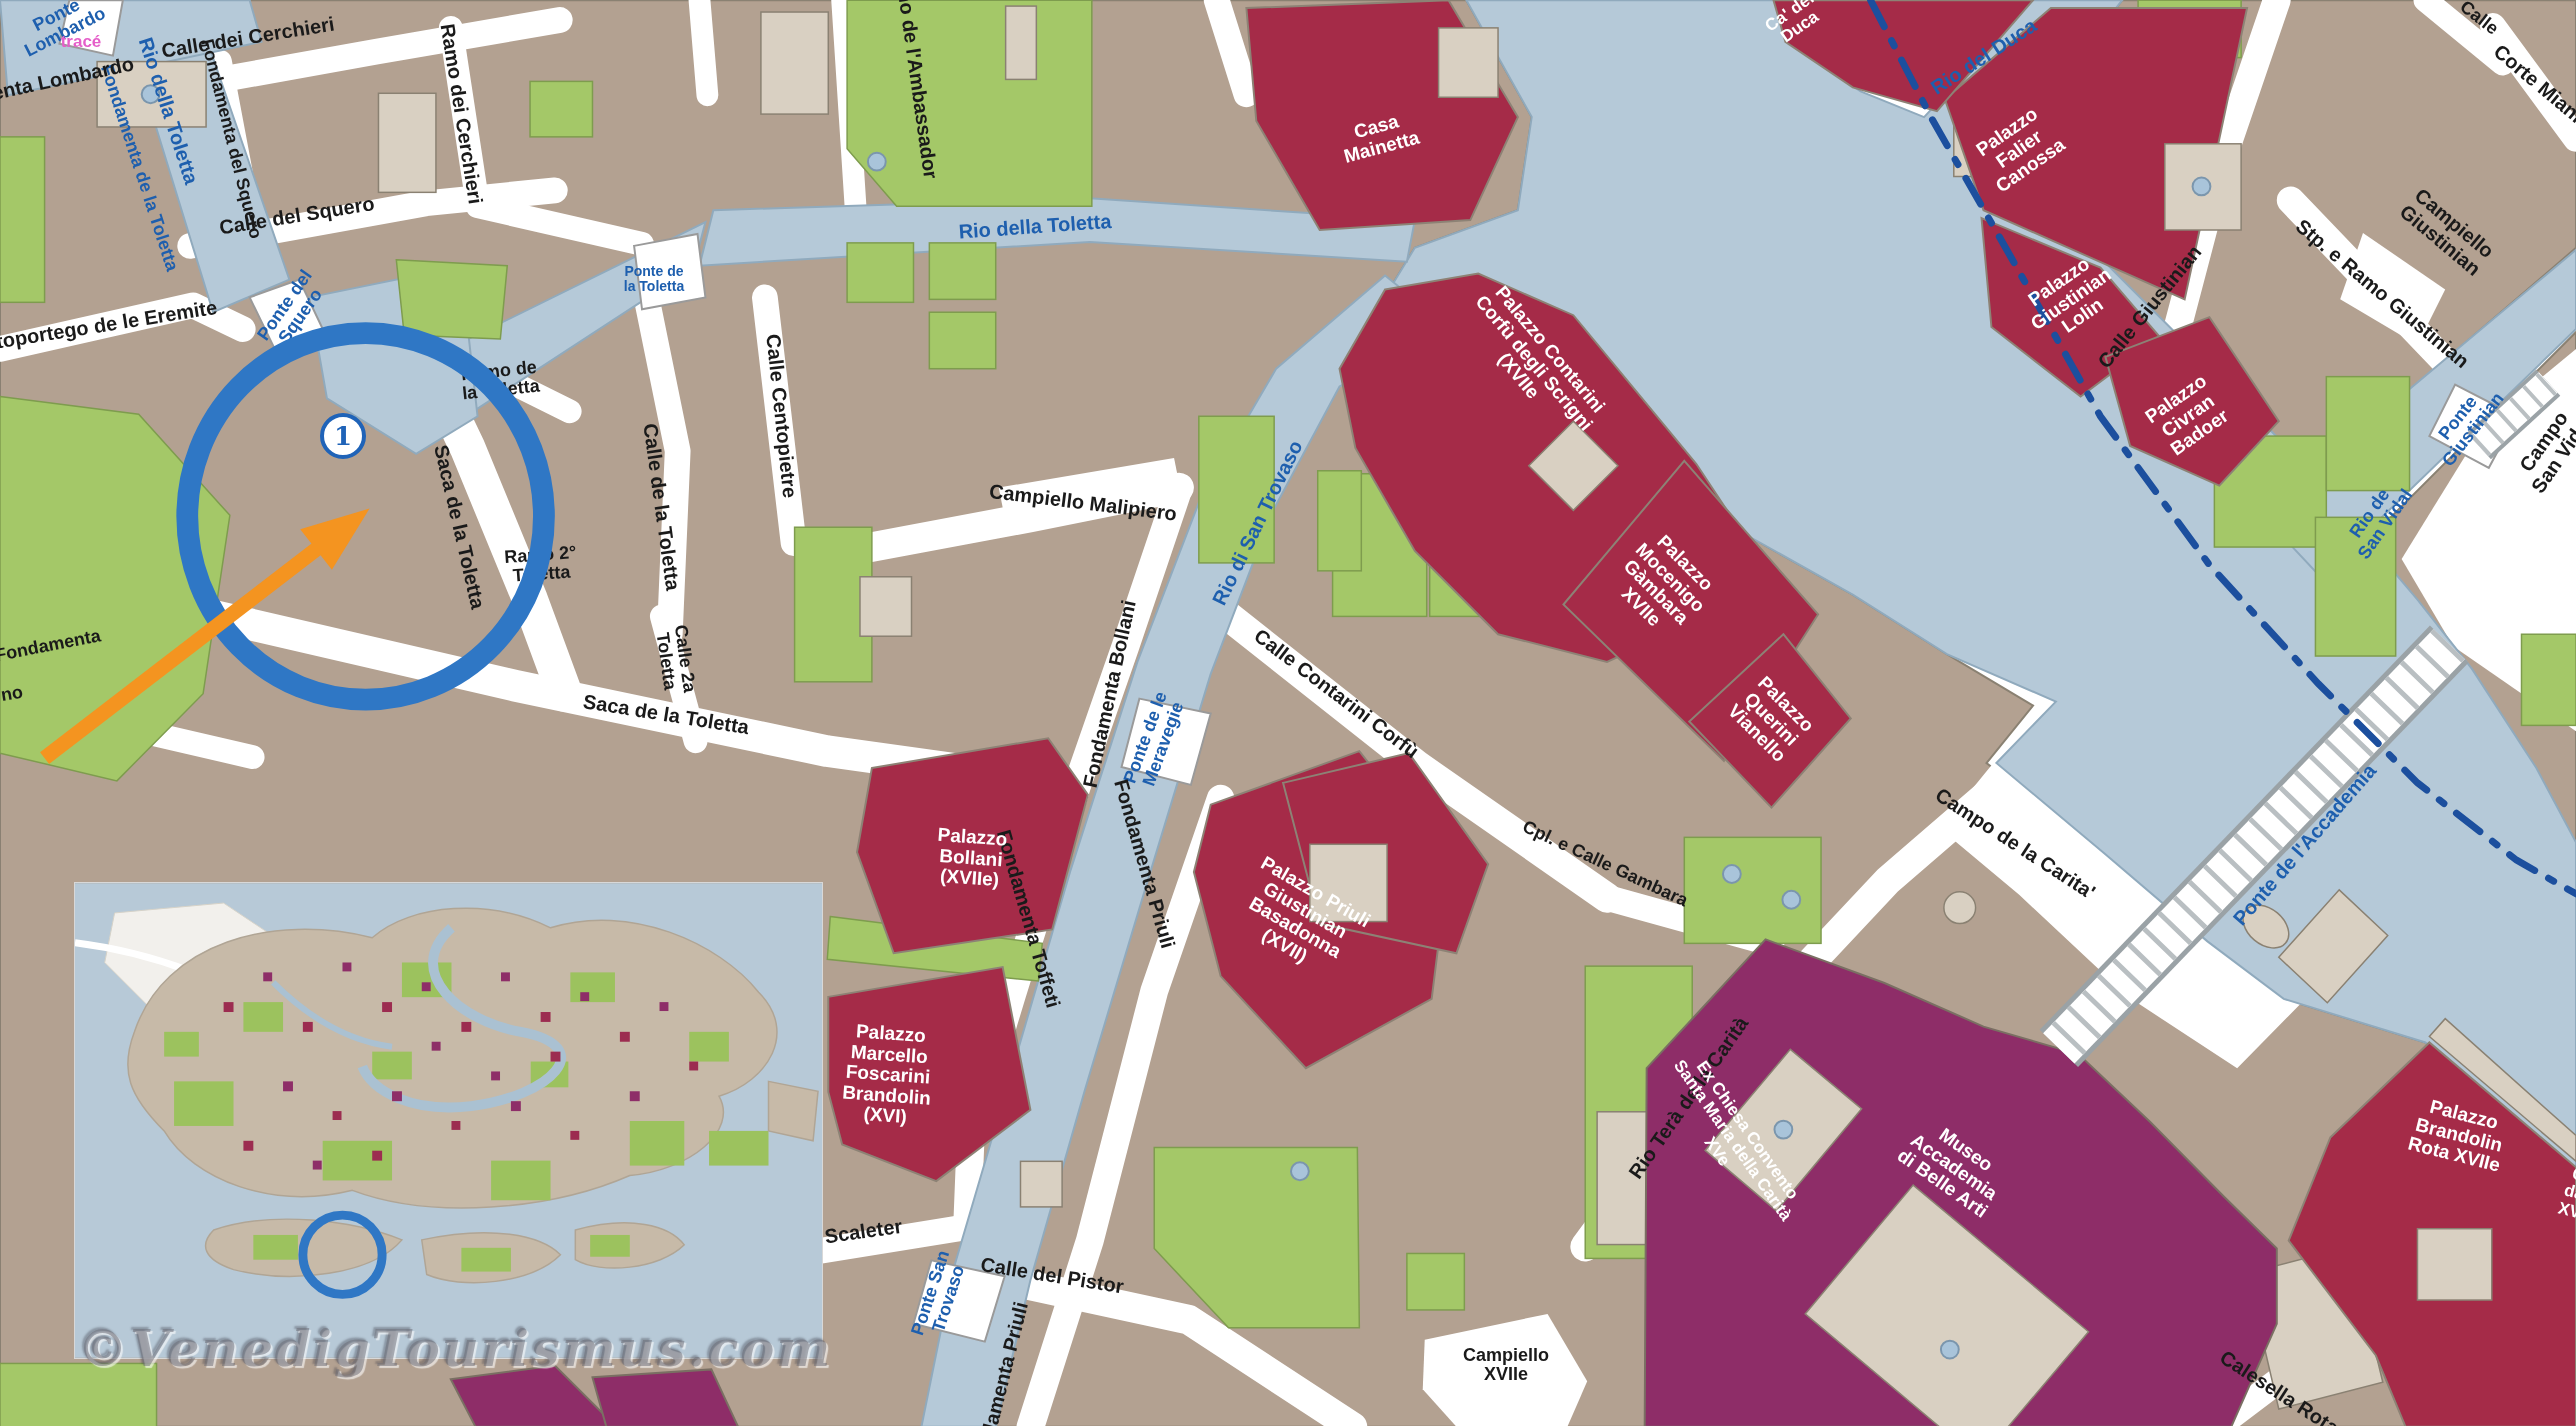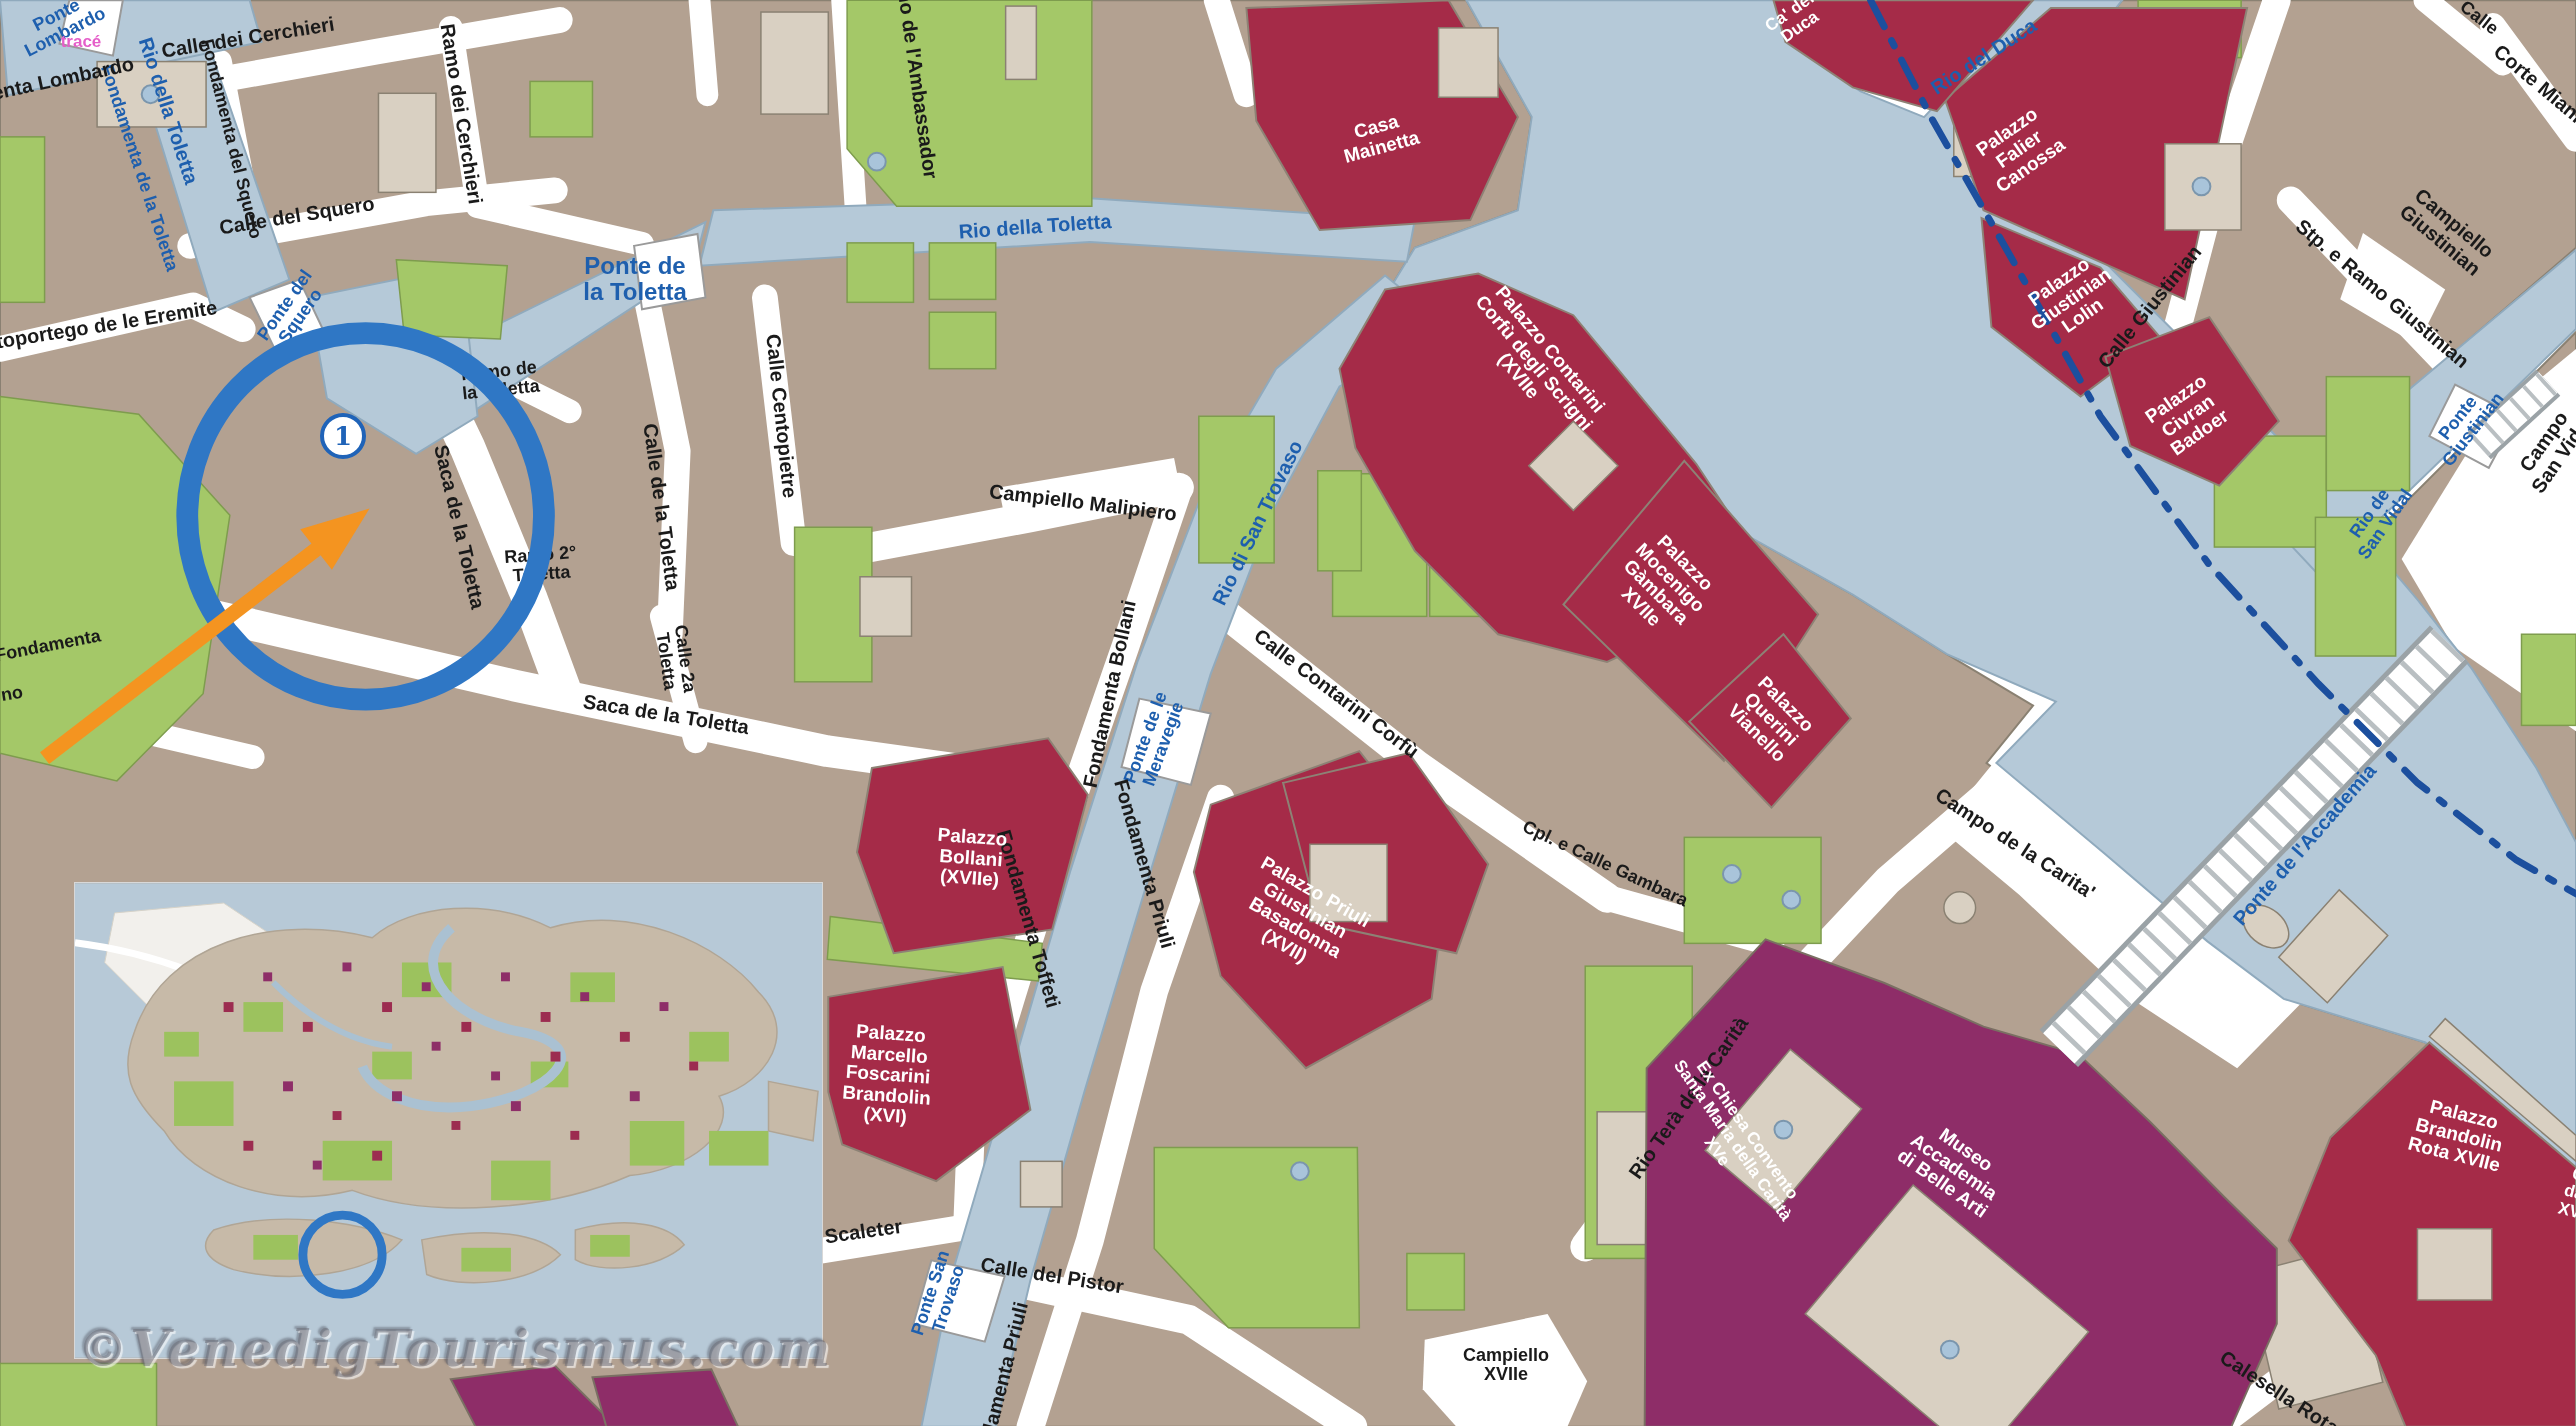--- a/index.html
+++ b/index.html
@@ -208,21 +208,21 @@
 <div class="lbl canal" style="left:168px;top:111px;--r:72deg">
       <div>Rio della Toletta</div>
     </div>
 <div class="lbl canal" style="left:139px;top:168px;--r:72deg;font-size:18px">
       <div>Fondamenta de la Toletta</div>
     </div>
 <div class="lbl canal" style="left:293px;top:311px;--r:-55deg;font-size:18px">
       <div>Ponte del</div>
       <div>Squero</div>
     </div>
-<div class="lbl canal" style="left:635px;top:279px;font-size:24px">
+<div class="lbl canal" style="left:654px;top:279px;font-size:14px">
       <div>Ponte de</div>
       <div>la Toletta</div>
     </div>
 <div class="lbl canal" style="left:1035px;top:227px;--r:-4deg">
       <div>Rio della Toletta</div>
     </div>
 <div class="lbl canal" style="left:1258px;top:523px;--r:-64deg">
       <div>Rio di San Trovaso</div>
     </div>
 <div class="lbl canal" style="left:1155px;top:741px;--r:-70deg;font-size:18px">

